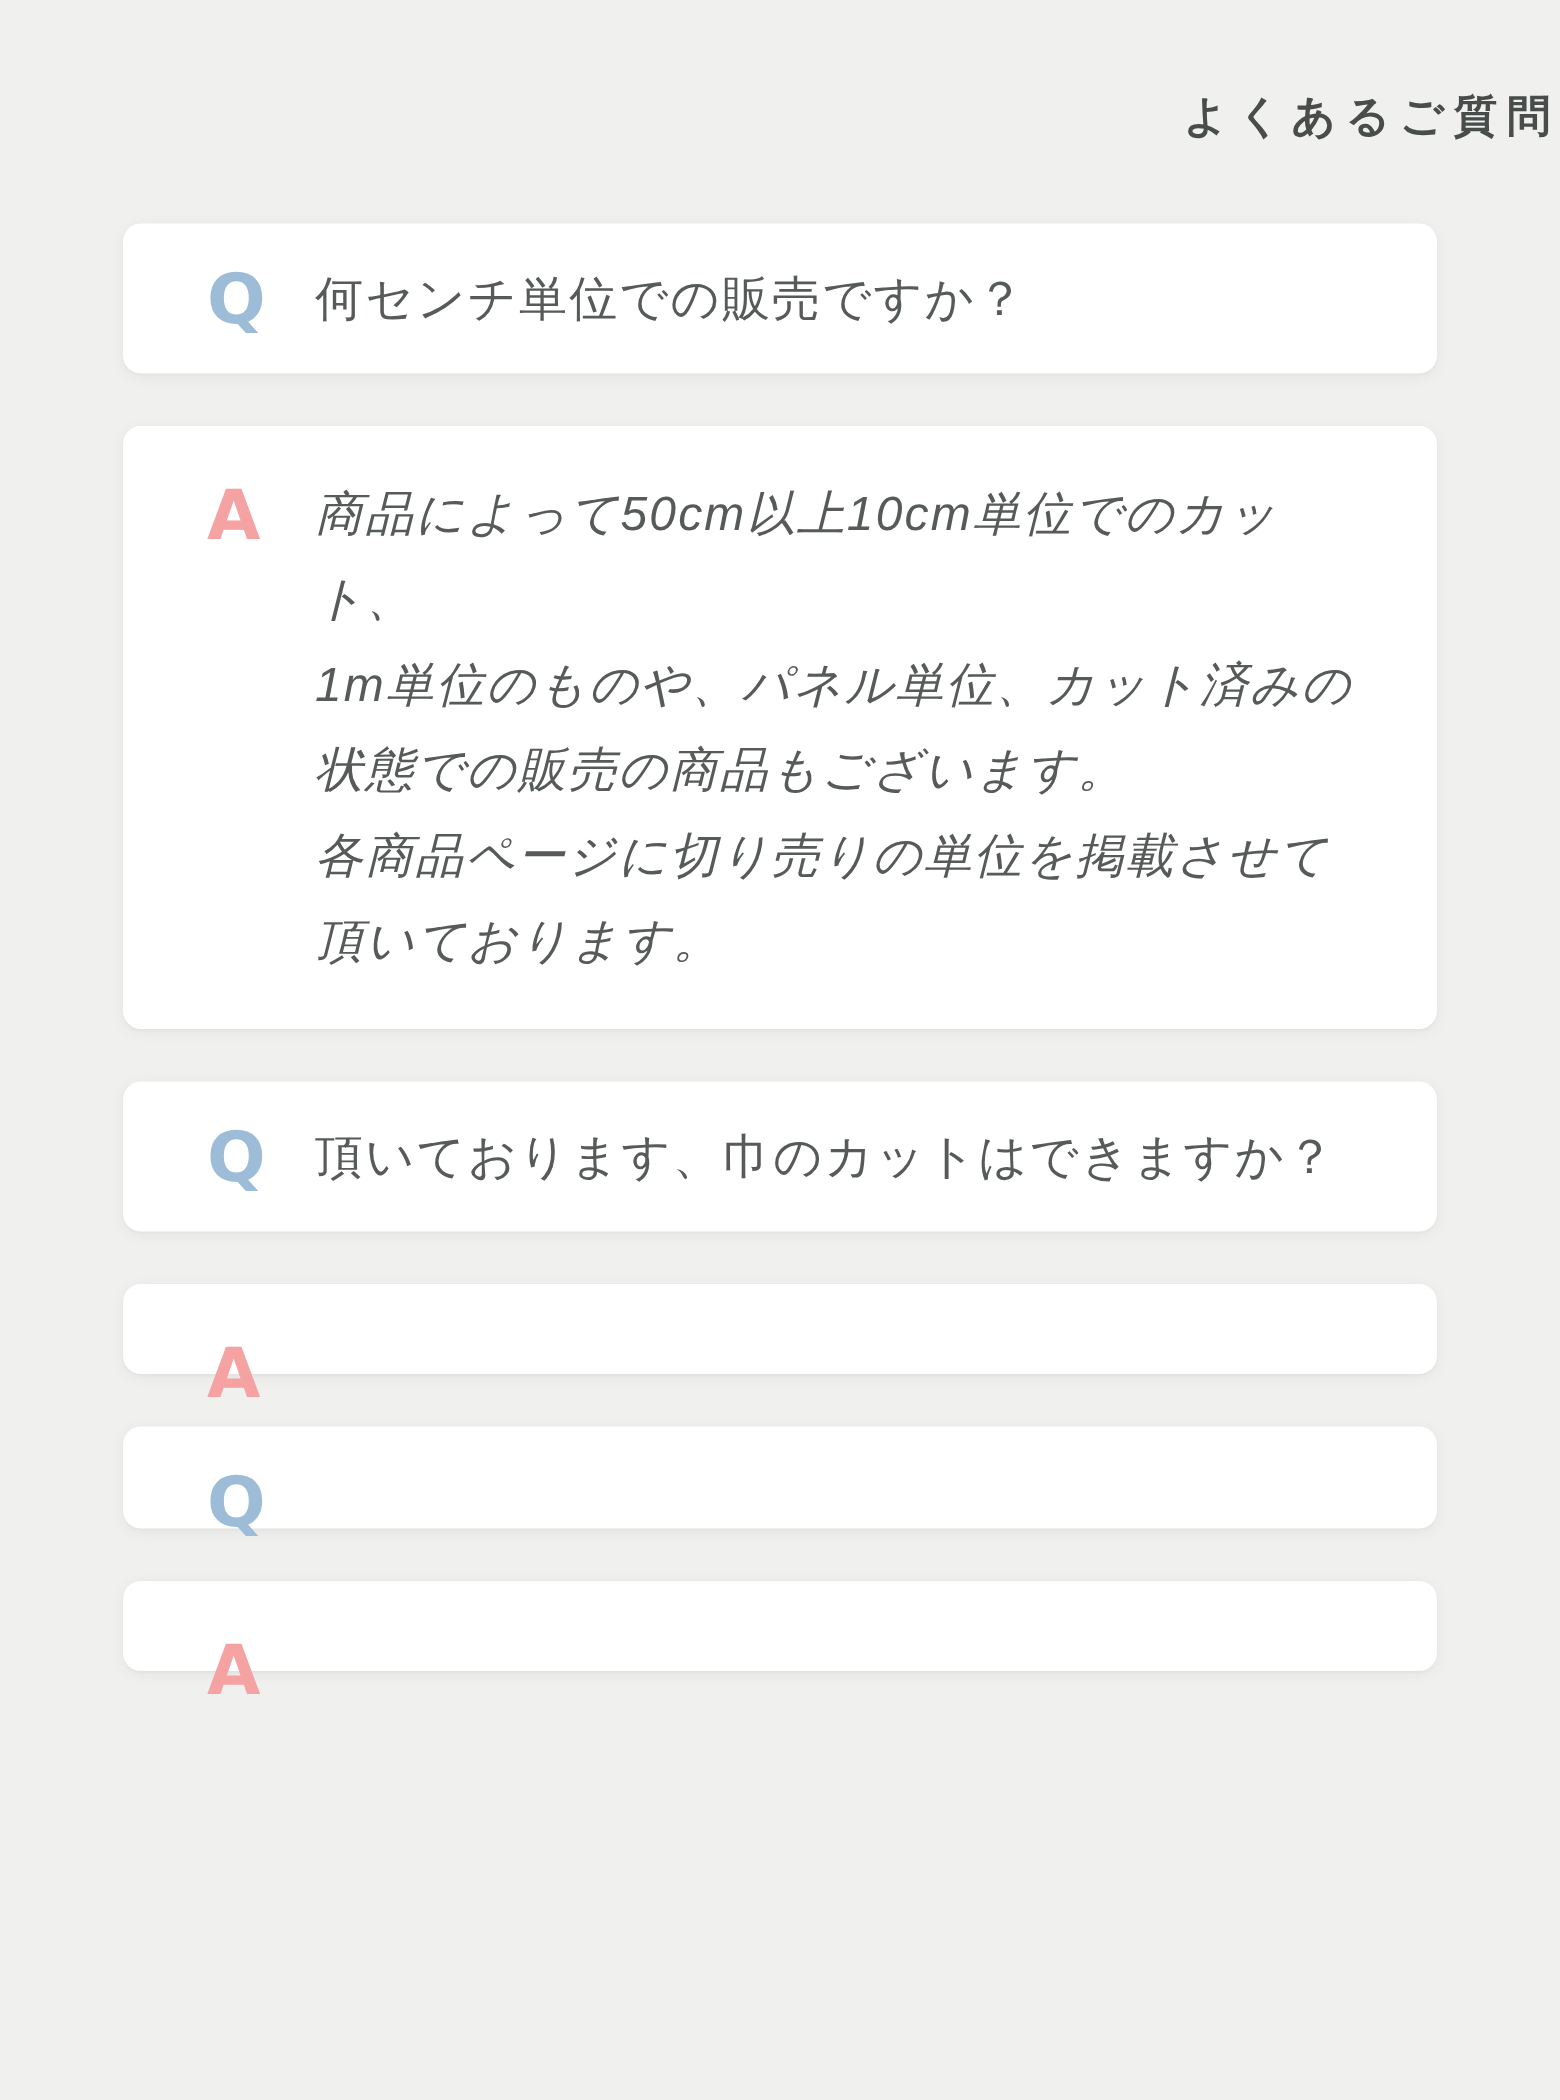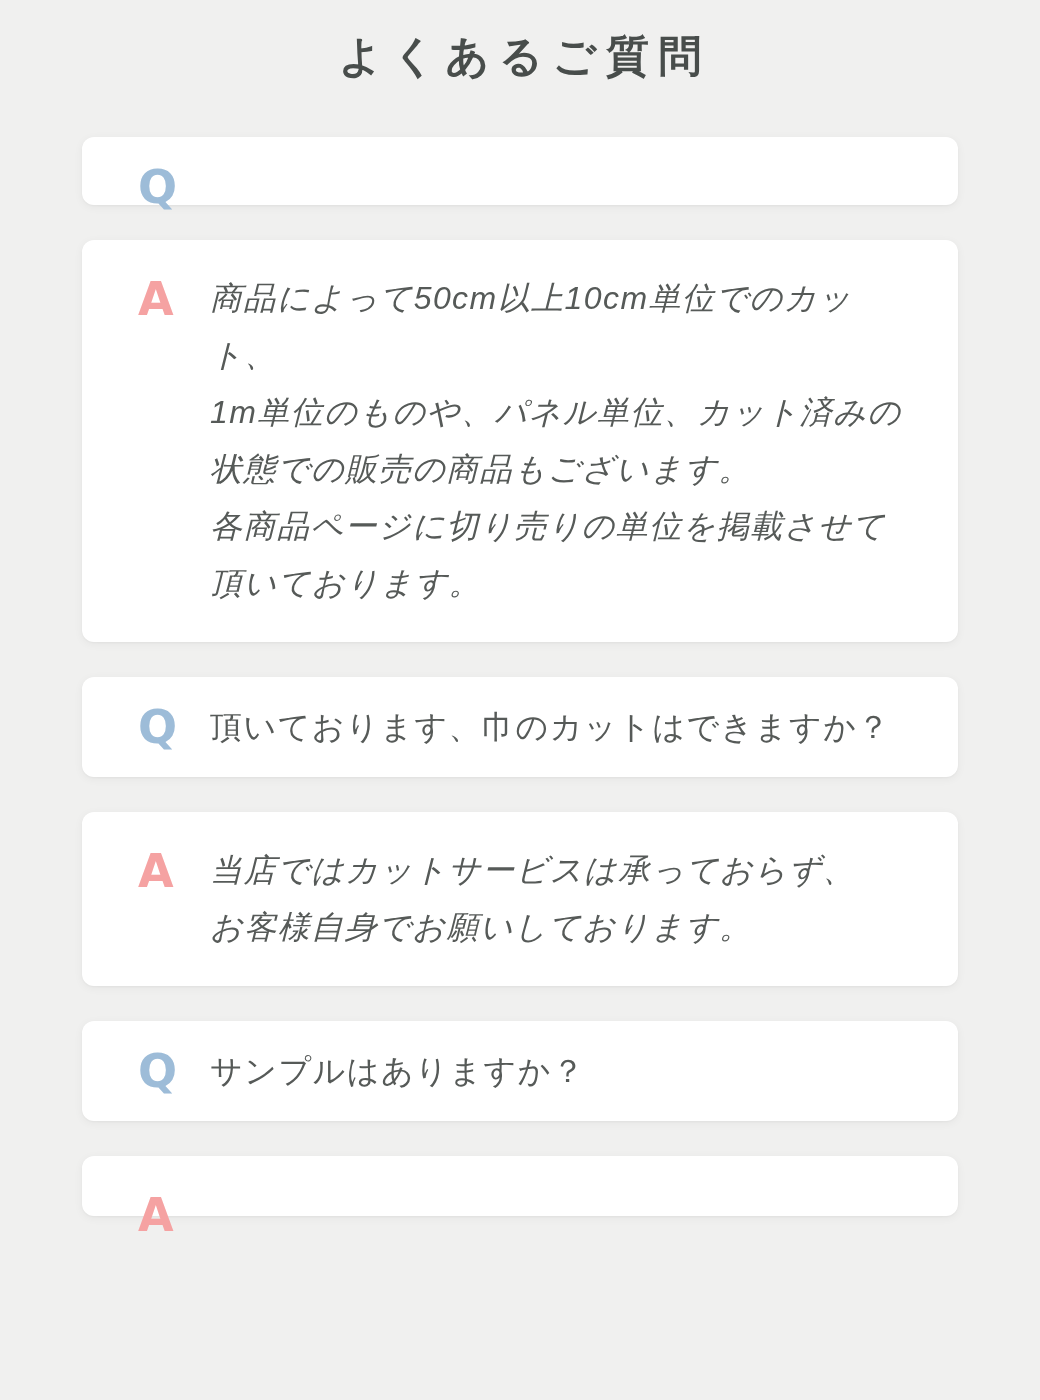--- a/index.html
+++ b/index.html
@@ -4,24 +4,24 @@
 <style>
   * { margin: 0; padding: 0; box-sizing: border-box; }
   html, body { width: 1040px; height: 1400px; }
   body {
     background: var(--background, #f0f0ef);
     color: var(--text, #565a58);
     font-family: "Liberation Sans", "DejaVu Sans", sans-serif;
     overflow: hidden;
   }
   .page-title {
-    padding-top: 28px;
+    padding-top: 58px;
     padding-left: 0.22em; 
-    text-align: center;
-    font-size: 43px;
+    text-align: right;
+    font-size: 29px;
     font-weight: 700;
     letter-spacing: 0.22em;
     color: var(--title-color, #484d4b);
   }
   .faq-list {
     width: 876px;
     margin: 51px auto 0;
   }
   .card {
     position: relative;
@@ -59,42 +59,40 @@
 </head>
 <body>
 
 <main class="page">
   <h1 class="page-title">よくあるご質問</h1>
 
   <section class="faq-list">
 
     <div class="card card-q">
       <span class="badge">Q</span>
+      <p class="qa-text">何センチ単位での販売ですか？</p>
     </div>
     <div class="card card-a">
       <span class="badge">A</span>
       <p class="qa-text answer-text">商品によって50cm以上10cm単位でのカット、
 1m単位のものや、パネル単位、カット済みの
 状態での販売の商品もございます。
 各商品ページに切り売りの単位を掲載させて
 頂いております。</p>
     </div>
 
     <div class="card card-q">
       <span class="badge">Q</span>
       <p class="qa-text">頂いております、巾のカットはできますか？</p>
     </div>
     <div class="card card-a">
       <span class="badge">A</span>
-      <p class="qa-text answer-text">当店ではカットサービスは承っておらず、
-お客様自身でお願いしております。</p>
     </div>
 
     <div class="card card-q">
       <span class="badge">Q</span>
-      <p class="qa-text">サンプルはありますか？</p>
     </div>
     <div class="card card-a">
       <span class="badge">A</span>
     </div>
 
   </section>
 </main>
 
 </body></html>

